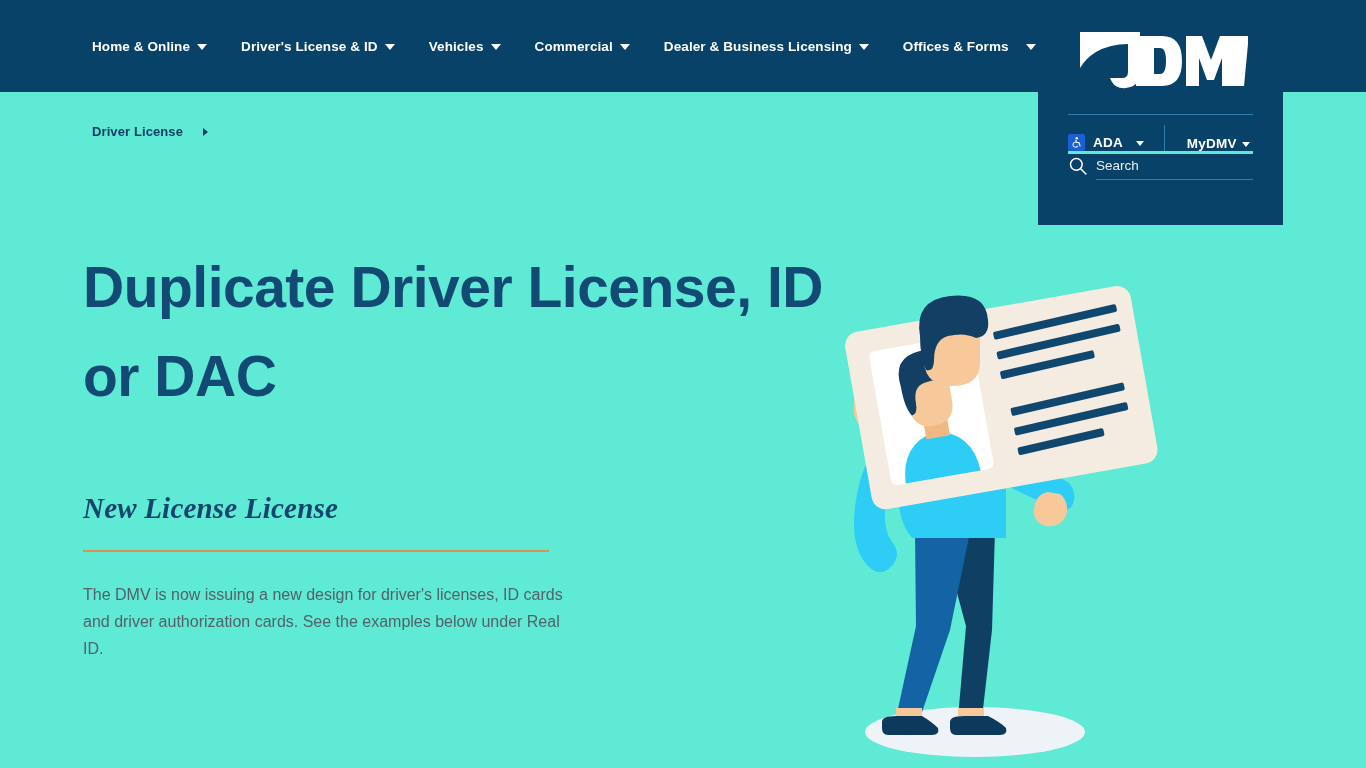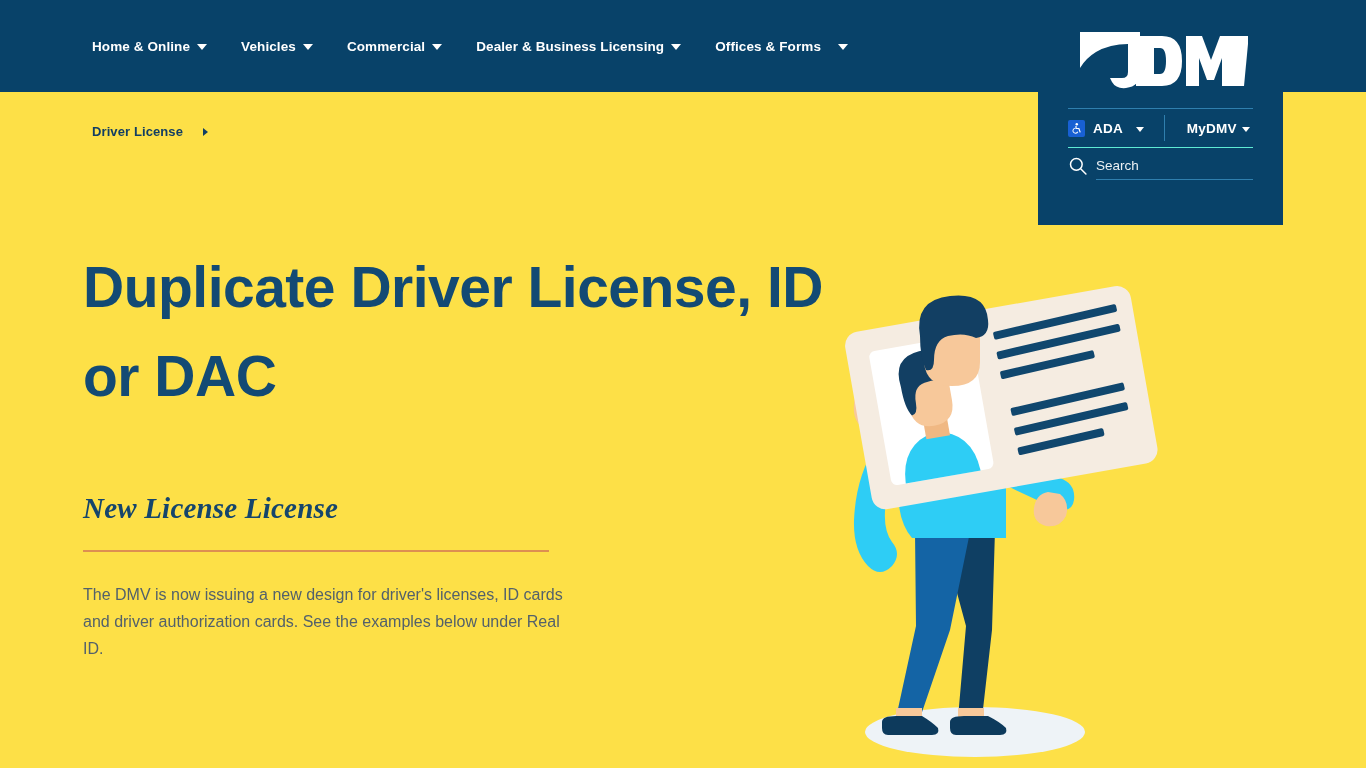--- a/index.html
+++ b/index.html
@@ -10,21 +10,21 @@
     height: 768px;
     overflow: hidden;
     background: #ffffff;
     font-family: "Liberation Sans", sans-serif;
   }
 
   .page {
     position: relative;
     width: 1366px;
     height: 768px;
-    background: #fde047;
+    background: #5eead4;
   }
 
   
   .header-bar {
     position: absolute;
     top: 0; left: 0;
     width: 1366px;
     height: 92px;
     background: #084269;
   }
@@ -78,28 +78,28 @@
     position: absolute;
     top: 92px;
     left: 1038px;
     width: 245px;
     height: 133px;
     background: #084269;
   }
 
   .utility-row {
     position: absolute;
-    top: 16px;
+    top: 22px;
     left: 30px;
     width: 185px;
     height: 40px;
     display: flex;
-    align-items: center;
+    align-items: flex-end;
     border-top: 1px solid #2f7fae;
-    border-bottom: 1px solid #5eead4;
+    border-bottom: 3px solid #5eead4;
   }
 
   .ada-group {
     display: flex;
     align-items: center;
     gap: 8px;
     cursor: pointer;
     padding-right: 18px;
   }
 
@@ -251,20 +251,24 @@
 </head>
 <body>
 
 <div class="page">
 
   <div class="header-bar">
 
     <nav class="nav">
       <div class="nav-item">
         <span>Home &amp; Online</span>
+        <span class="caret-down"></span>
+      </div>
+      <div class="nav-item">
+        <span>Driver's License &amp; ID</span>
         <span class="caret-down"></span>
       </div>
       <div class="nav-item">
         <span>Vehicles</span>
         <span class="caret-down"></span>
       </div>
       <div class="nav-item">
         <span>Commercial</span>
         <span class="caret-down"></span>
       </div>

